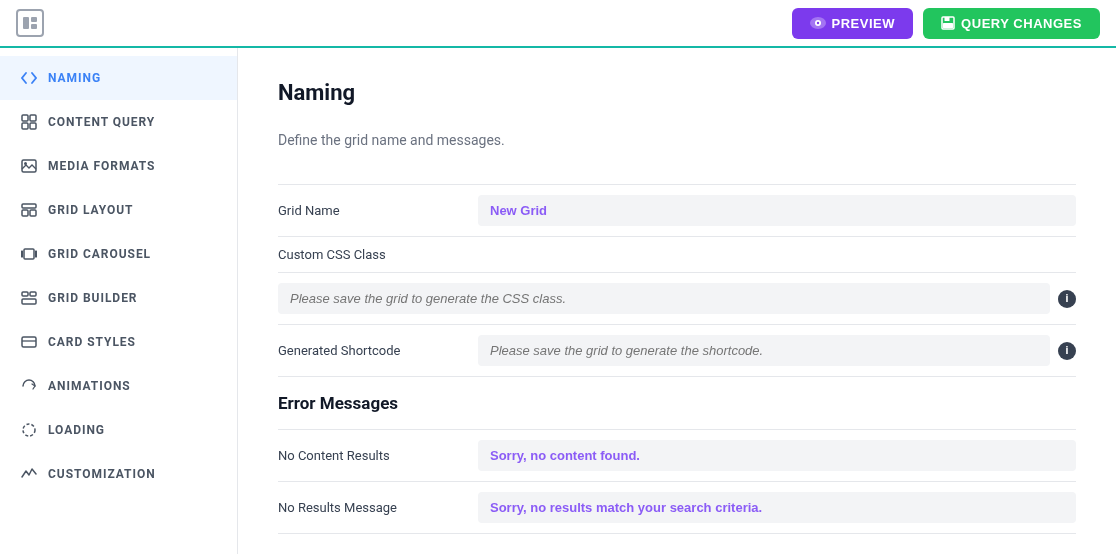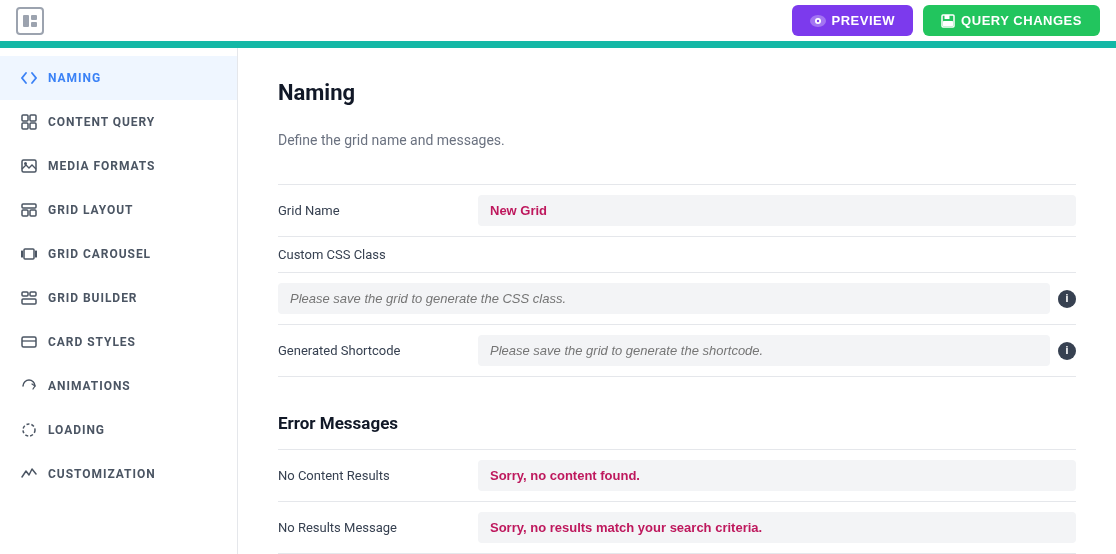--- a/index.html
+++ b/index.html
@@ -1,21 +1,21 @@
 <!DOCTYPE html>
 <html><head>
   <meta charset="utf-8">
   <style>
     * { box-sizing: border-box; margin: 0; padding: 0; }
     body { font-family: -apple-system, BlinkMacSystemFont, 'Segoe UI', Roboto, sans-serif; background: #fff; display: flex; flex-direction: column; height: 554px; overflow: hidden; }
 
     
     .topbar {
       display: flex; align-items: center; justify-content: space-between;
-      padding: 13px 16px; height: 48px; border-bottom: 7px solid #14b8a6;
+      padding: 13px 16px; height: 48px; border-bottom: 2px solid #14b8a6;
       background: #fff; flex-shrink: 0;
     }
     .topbar-left { display: flex; align-items: center; }
     .topbar-icon { width: 28px; height: 28px; border: 2px solid #9ca3af; border-radius: 4px; display: flex; align-items: center; justify-content: center; }
     .topbar-actions { display: flex; gap: 10px; }
     .btn-preview {
       background: #7c3aed; color: #fff; border: none; border-radius: 6px;
       padding: 8px 18px; font-size: 13px; font-weight: 600; cursor: pointer;
       display: flex; align-items: center; gap: 6px; letter-spacing: 0.04em;
     }
@@ -42,32 +42,32 @@
     }
     .sidebar-item.active { color: #3b82f6; background: #eff6ff; }
     .sidebar-icon { width: 18px; height: 18px; flex-shrink: 0; display: flex; align-items: center; justify-content: center; }
 
     
     .main { flex: 1; overflow-y: auto; padding: 32px 40px; background: #fff; }
     .page-title { font-size: 22px; font-weight: 700; color: #111827; margin-bottom: 6px; }
     .page-subtitle { font-size: 14px; color: #6b7280; margin-bottom: 36px; margin-top: 27px; }
 
     
-    .form-section { margin-bottom: 36px; }
+    .form-section { margin-bottom: 16px; }
     .form-row {
       display: flex; align-items: center; margin-bottom: 0;
       border-bottom: 1px solid #e5e7eb;
       padding: 10px 0;
     }
     .form-row:first-child { border-top: 1px solid #e5e7eb; }
     .form-label { width: 200px; flex-shrink: 0; font-size: 13px; color: #374151; }
     .form-field { flex: 1; display: flex; align-items: center; gap: 8px; }
     .form-input {
       flex: 1; background: #f3f4f6; border: none; border-radius: 4px;
-      padding: 8px 12px; font-size: 13px; font-weight: 600; color: #be185d;
+      padding: 8px 12px; font-size: 13px; font-weight: 600; color: #8b5cf6;
       outline: none;
     }
     .form-input.placeholder-text { color: #9ca3af; font-weight: 400; font-style: italic; }
     .info-icon {
       width: 18px; height: 18px; background: #374151; border-radius: 50%;
       display: flex; align-items: center; justify-content: center;
       color: #fff; font-size: 11px; font-weight: 700; flex-shrink: 0; cursor: pointer;
     }
 
     .section-title { font-size: 17px; font-weight: 700; color: #111827; margin-bottom: 16px; }

